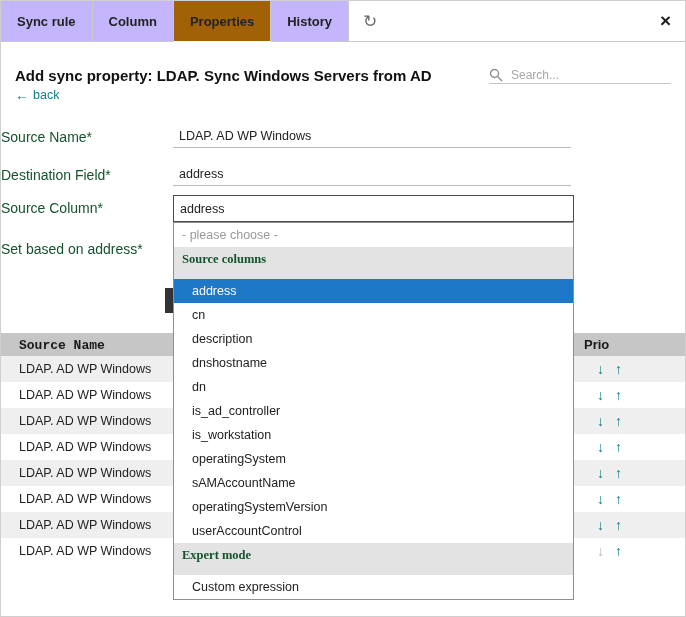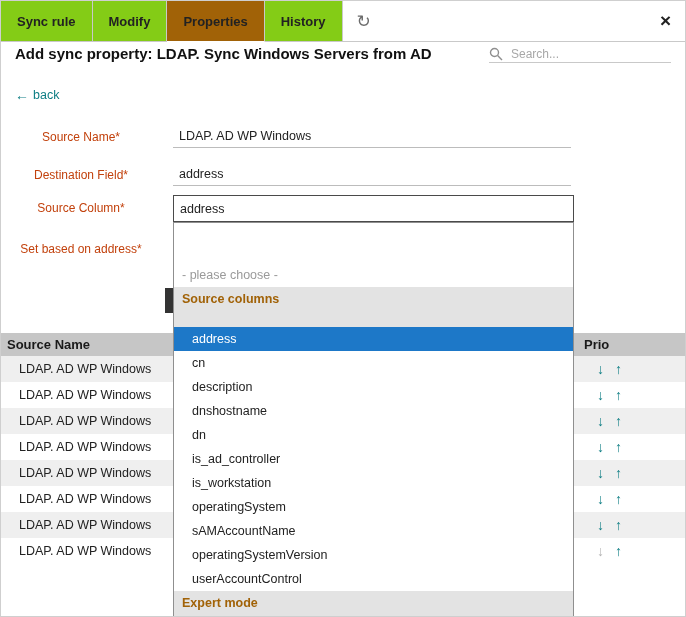--- a/index.html
+++ b/index.html
@@ -9,58 +9,58 @@
     font-family:"Liberation Sans",sans-serif;color:#222;
   }
   
   .tabbar{
     position:absolute;top:0;left:0;right:0;height:40px;
     display:flex;align-items:stretch;background:#fff;
     border-bottom:1px solid #c9c9c9;
   }
   .tab{
     display:flex;align-items:center;padding:0 16px;
-    background:#84cc16;border-right:1px solid #c9c9c9;border-bottom:1px solid #c9c9c9;
+    background:#c4b5fd;border-right:1px solid #c9c9c9;border-bottom:1px solid #c9c9c9;
     margin-bottom:-1px;font-size:13px;font-weight:bold;color:#222;cursor:pointer;
   }
   .tab.active{background:#a16207;border-bottom:1px solid #fff;}
   .refresh-icon{
     display:flex;align-items:center;margin-left:14px;
     font-size:17px;color:#6b6b6b;cursor:pointer;
   }
   .close-icon{
     display:flex;align-items:center;margin-left:auto;margin-right:14px;
     font-size:19px;font-weight:bold;color:#222;cursor:pointer;
   }
   
   .titlebar{
-    position:absolute;top:39px;left:14px;right:14px;height:26px;
-    display:flex;justify-content:space-between;align-items:center;
+    position:absolute;top:57px;left:14px;right:14px;height:26px;
+    display:flex;justify-content:space-between;align-items:flex-end;
   }
   .page-title{font-size:15px;font-weight:bold;color:#111;margin:0;}
   .search-box{
     display:flex;align-items:center;gap:6px;width:182px;
     border-bottom:1px solid #c9c9c9;padding-bottom:0;margin-top:2px;
   }
   .search-box input{
     border:none;outline:none;font-size:12px;color:#444;width:150px;
     font-family:"Liberation Sans",sans-serif;background:transparent;
   }
   .search-box input::placeholder{color:#a8a8a8;}
   
   .back-link{
     position:absolute;top:86px;left:14px;display:flex;align-items:center;gap:4px;
     color:#0e7e84;font-size:12.5px;text-decoration:none;cursor:pointer;
   }
   .back-arrow{font-weight:bold;font-size:14px;}
   
   .frow{position:absolute;left:0;width:100%;}
   .flabel{
-    position:absolute;left:0;top:0;width:160px;text-align:center;
-    font-size:12px;color:#c2410c;line-height:24px;
+    position:absolute;left:0;top:0;width:160px;text-align:left;
+    font-size:14px;color:#14532d;line-height:24px;
   }
   .fvalue{
     position:absolute;left:172px;top:0;width:398px;height:23px;box-sizing:border-box;
     border-bottom:1px solid #bcbcbc;font-size:12.5px;color:#222;
     line-height:22px;padding-left:6px;
   }
   .row-source-name{top:124px;height:24px;}
   .row-destination{top:162px;height:24px;}
   .row-source-column{top:194px;height:40px;}
   .row-source-column .flabel{line-height:27px;}
@@ -74,55 +74,55 @@
   .hidden-btn{
     position:absolute;left:164px;top:287px;width:9px;height:25px;
     background:#333;z-index:5;cursor:pointer;
   }
   
   .tbl-header{
     position:absolute;top:332px;left:0;width:100%;height:23px;
     background:#c6c6c6;z-index:1;font-size:13px;font-weight:bold;color:#1a1a1a;
     line-height:23px;
   }
-  .tbl-header .hdr-name{padding-left:6px;}
+  .tbl-header .hdr-name{padding-left:18px;font-family:Liberation Mono, monospace;}
   .tbl-header .hdr-prio{position:absolute;left:583px;top:0;}
   .tbl-rows{position:absolute;top:355px;left:0;width:100%;z-index:1;}
   .trow{
     position:relative;height:26px;line-height:26px;font-size:12.5px;color:#222;
     padding-left:18px;box-sizing:border-box;background:#fff;
   }
   .trow.alt{background:#efefef;}
   .prio-cell{position:absolute;left:596px;top:0;display:flex;gap:11px;}
   .arrow{color:#0e7e84;font-weight:bold;font-size:14px;cursor:pointer;}
   .arrow.disabled{color:#b4b4b4;}
   
   .dropdown{
     position:absolute;left:172px;top:221px;width:401px;box-sizing:border-box;
     background:#fff;border:1px solid #8f8f8f;z-index:30;
   }
   .dd-item{
     height:24px;line-height:24px;font-size:12.5px;color:#222;
     padding-left:18px;cursor:pointer;white-space:nowrap;overflow:hidden;
   }
-  .dd-placeholder{padding-left:8px;color:#9a9a9a;margin-top:40px;}
+  .dd-placeholder{padding-left:8px;color:#9a9a9a;}
   .dd-group{
-    height:40px;line-height:24px;font-size:12.5px;font-weight:bold;color:#a16207;
-    background:#e3e3e3;padding-left:8px;
+    height:32px;line-height:24px;font-size:12.5px;font-weight:bold;color:#14532d;
+    background:#e3e3e3;padding-left:8px;font-family:Liberation Serif, serif;
   }
   .dd-item.selected{background:#1d78c8;color:#fff;}
 </style>
 </head>
 <body>
 
 <div class="page">
 
   <div class="tabbar">
     <div class="tab">Sync rule</div>
-    <div class="tab">Modify</div>
+    <div class="tab">Column</div>
     <div class="tab active">Properties</div>
     <div class="tab">History</div>
     <div class="refresh-icon">↻</div>
     <div class="close-icon">×</div>
   </div>
 
   <div class="titlebar">
     <h1 class="page-title">Add sync property: LDAP. Sync Windows Servers from AD</h1>
     <div class="search-box">
       <span style="display:flex;">

